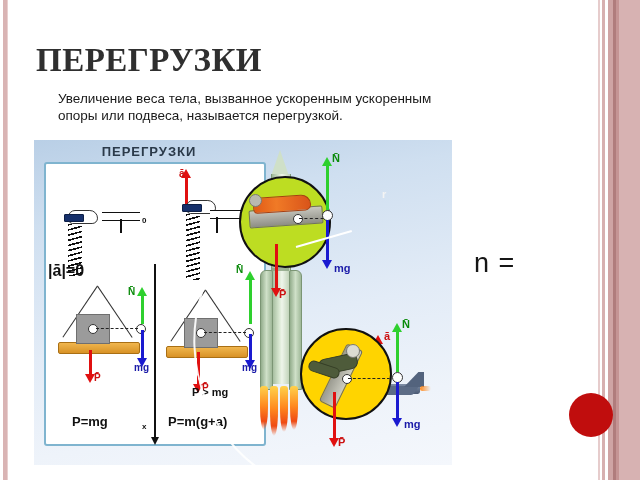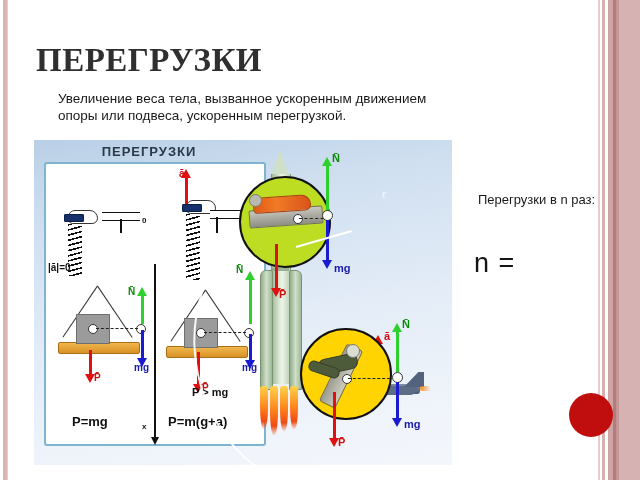--- a/index.html
+++ b/index.html
@@ -381,23 +381,22 @@
     <div class="r1"></div>
     <div class="r2"></div>
     <div class="r3"></div>
     <div class="r4"></div>
     <div class="r5"></div>
     <div class="r6"></div>
     <div class="r7"></div>
   </div>
 
   <div class="slide-title">ПЕРЕГРУЗКИ</div>
-  <div class="slide-body">Увеличение веса тела, вызванное ускоренным движением опоры или подвеса, ускоренным перегрузкой.</div>
-
-  <div class="right-label">Перегрузки в n раз:</div>
+  <div class="slide-body">Увеличение веса тела, вызванное ускоренным ускоренным опоры или подвеса, называется перегрузкой.</div>
+
 
   <div class="formula">
     <span class="lhs">n =</span>
   </div>
 
   <div class="red-dot"></div>
 
   <div class="illus">
 
     <div class="illus-title">ПЕРЕГРУЗКИ</div>
@@ -405,21 +404,21 @@
     <div class="panel">
 
       <div class="hand" style="left:18px; top:44px;">
         <div class="palm"></div>
         <div class="grip"></div>
       </div>
       <div class="spring" style="left:22px; top:60px; height:52px;"></div>
       <div class="ruler" style="left:56px; top:48px; width:38px;"></div>
       <div class="ruler-stem" style="left:74px; top:55px; height:14px;"></div>
       <div class="t black" style="left:96px; top:52px; font-size:8px;">0</div>
-      <div class="t black" style="left:2px; top:98px; font-size:10px;">|ā|=0</div>
+      <div class="t black" style="left:2px; top:98px; font-size:16px;">|ā|=0</div>
 
       <div class="pan" style="left:6px; top:118px;">
         <div class="str-l"></div>
         <div class="str-r"></div>
         <div class="board"></div>
         <div class="block"></div>
         <div class="cdot" style="left:36px; top:42px;"></div>
         <div class="cdot" style="left:84px; top:42px;"></div>
         <div class="dash-line" style="left:44px; top:46px; width:42px;"></div>
       </div>

